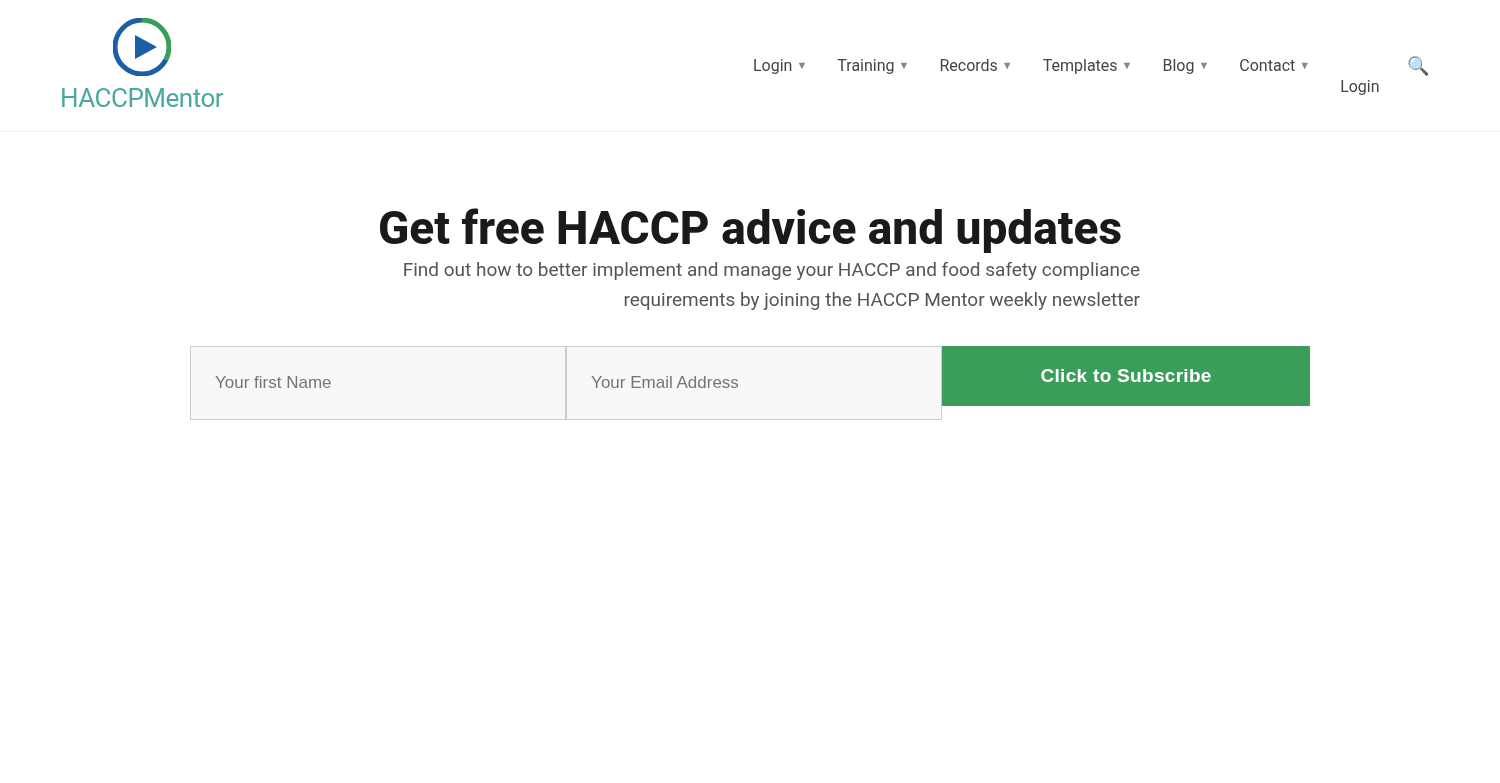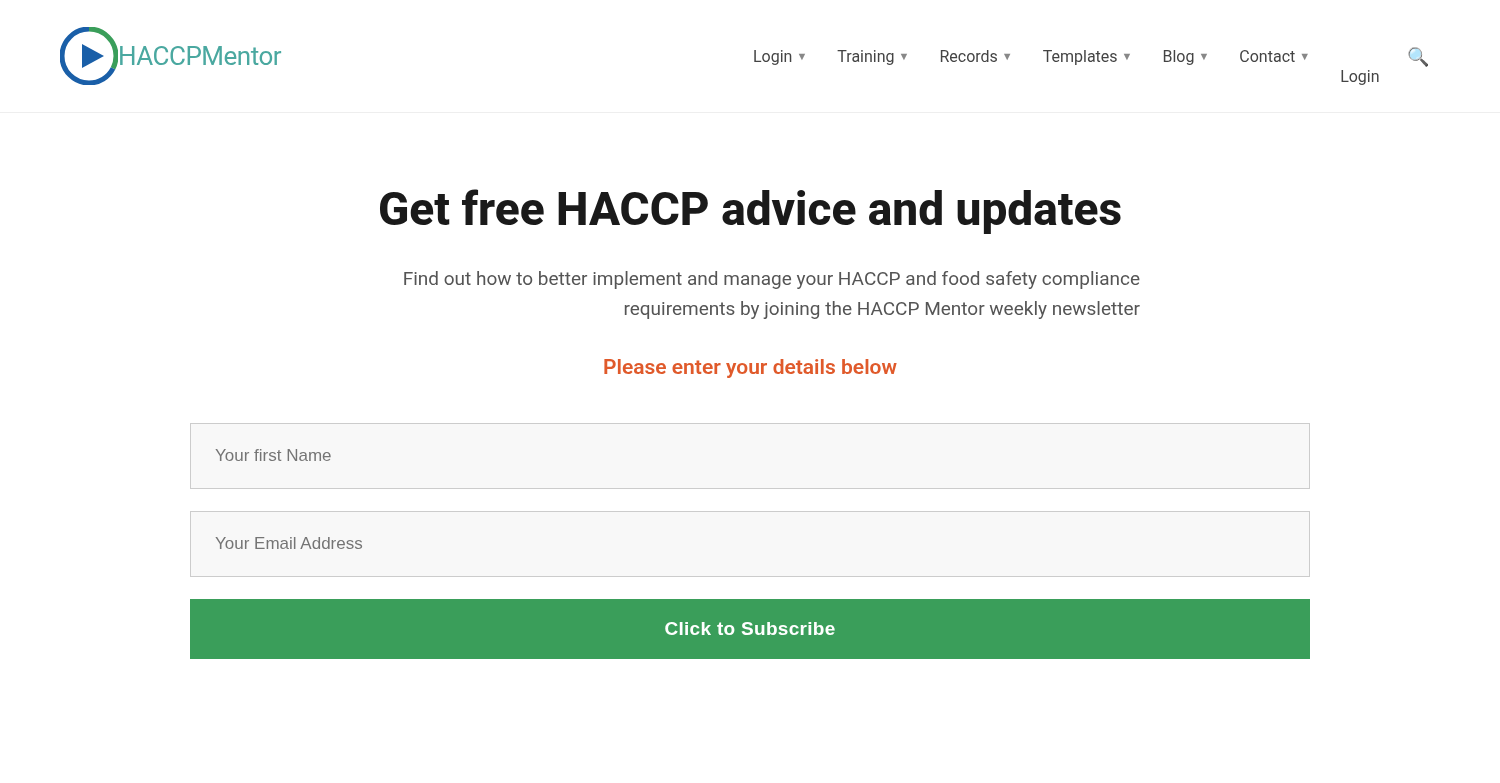--- a/index.html
+++ b/index.html
@@ -22,22 +22,23 @@
       align-items: center;
       justify-content: space-between;
       padding: 18px 60px;
       border-bottom: 1px solid #eeeeee;
       background: #ffffff;
     }
 
     .logo-container {
       display: flex;
       align-items: center;
-      gap: 0;
+      gap: 7px;
       text-decoration: none;
+      flex-direction: column;
     }
 
     .logo-icon {
       width: 58px;
       height: 58px;
     }
 
     .logo-text {
       font-size: 26px;
       font-weight: 900;
@@ -97,21 +98,20 @@
       padding: 70px 40px 50px;
       max-width: 1200px;
       margin: 0 auto;
     }
 
     .page-heading {
       font-size: 46px;
       font-weight: 800;
       color: #1a1a1a;
       text-align: center;
-      margin-bottom: 28px;
       line-height: 1.15;
     }
 
     .page-subtext {
       font-size: 19px;
       color: #555555;
       text-align: right;
       line-height: 1.6;
       max-width: 780px;
       margin-bottom: 30px;
@@ -122,22 +122,22 @@
       font-weight: 600;
       color: #e05a2b;
       text-align: center;
       margin-bottom: 44px;
     }
 
     .form-container {
       width: 100%;
       max-width: 1160px;
       display: flex;
-      flex-direction: column;
-      gap: 8px;
+      flex-direction: row;
+      gap: 0;
     }
 
     .form-input {
       width: 100%;
       padding: 22px 24px;
       font-size: 17px;
       color: #888888;
       border: 1.5px solid #cccccc;
       background-color: #f8f8f8;
       outline: none;
@@ -206,20 +206,19 @@
       <span class="chevron">▼</span>
     </a>
     <a class="nav-item nav-login">Login</a>
     <span class="nav-search">🔍</span>
   </nav>
 </header>
 
 <main>
   <h1 class="page-heading">Get free HACCP advice and updates</h1>
   <p class="page-subtext">Find out how to better implement and manage your HACCP and food safety compliance requirements by joining the HACCP Mentor weekly newsletter</p>
-  <p class="prompt-text">Please enter your details below</p>
 
   <div class="form-container">
     <input class="form-input" type="text" placeholder="Your first Name" style="">
     <input class="form-input" type="email" placeholder="Your Email Address" style="">
     <button class="subscribe-btn">Click to Subscribe</button>
   </div>
 </main>
 
 </body></html>

